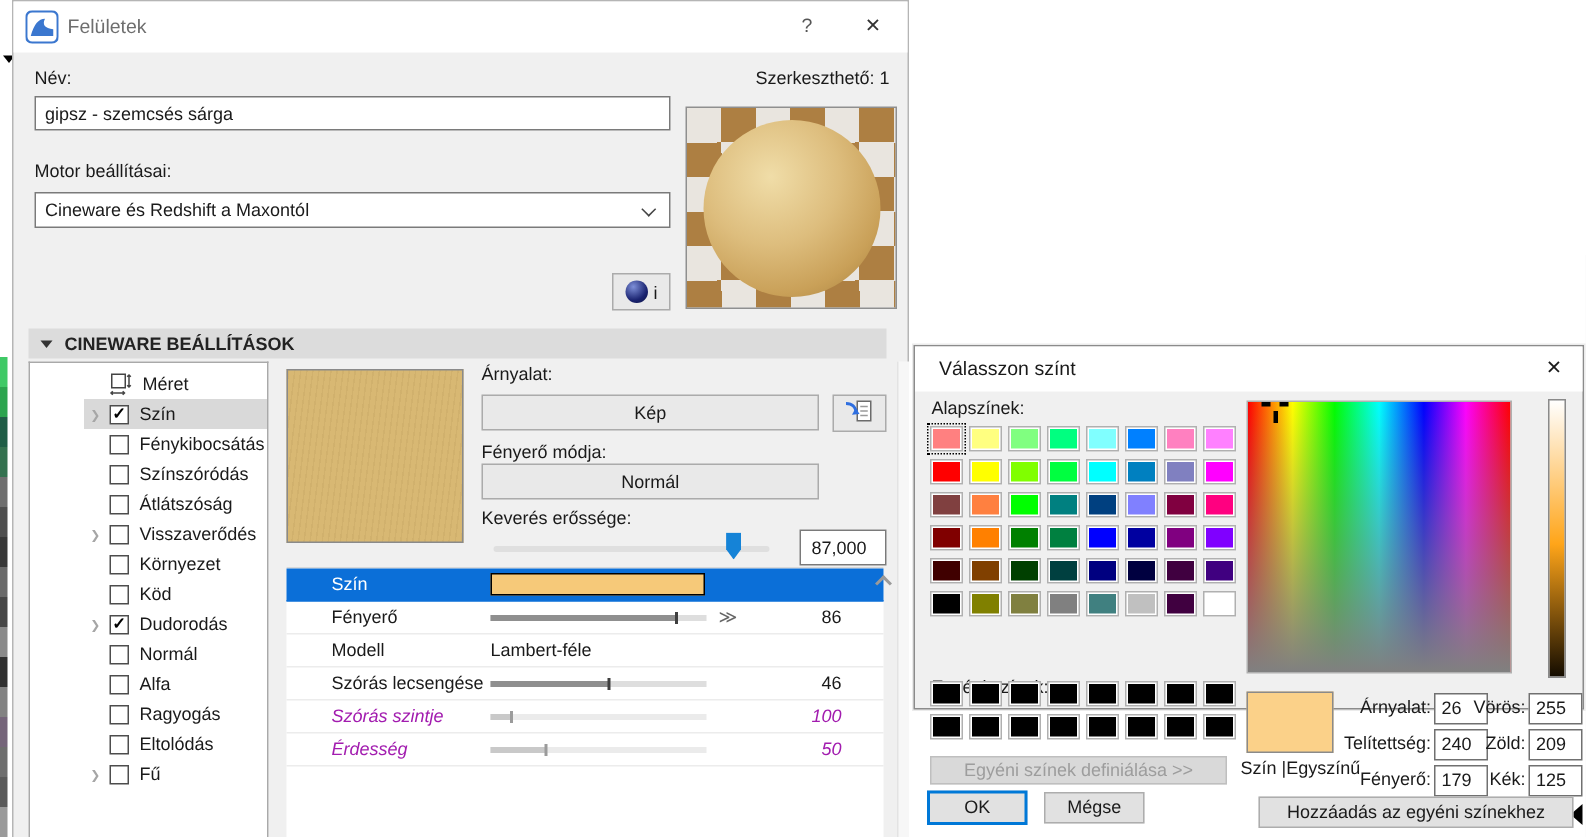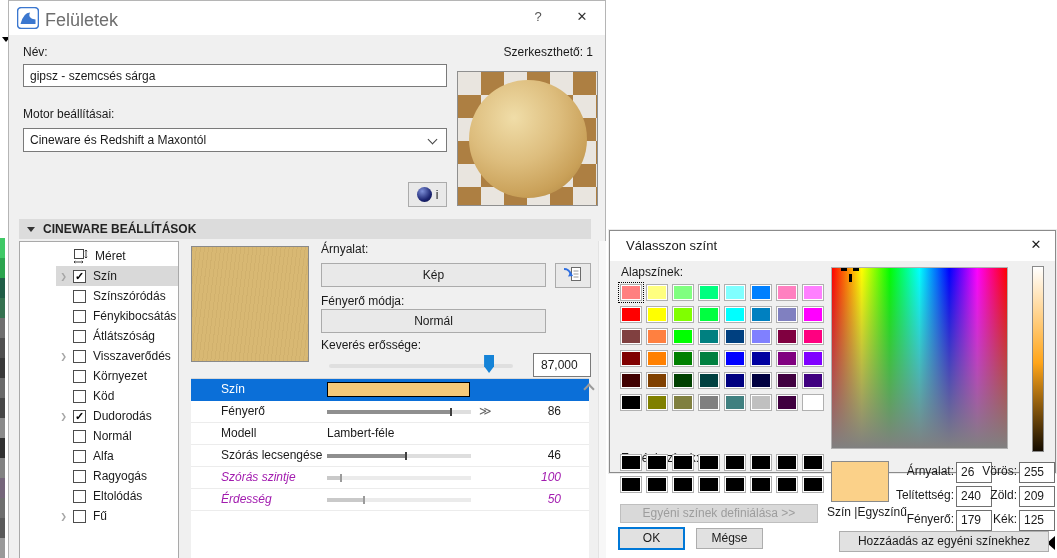--- a/index.html
+++ b/index.html
@@ -10,21 +10,21 @@
   
   #bg-strip { left:0; top:238px; width:5px; height:320px; }
   #bg-strip span { display:block; width:5px; height:20px; }
   #tiny-triangle { left:2px; top:37px; width:0; height:0;
     border-left:4px solid transparent; border-right:4px solid transparent; border-top:5px solid #000; }
 
   
   #surface-dialog { left:8px; top:0; width:598px; height:558px; background:#f0f0f0;
     border:1px solid #b5b5b5; border-bottom:none; }
   .titlebar { position:absolute; left:0; top:0; right:0; height:34px; background:#fff; }
-  .title-text { position:absolute; left:36px; top:9px; font-size:18px; color:#6e6e6e; }
+  .title-text { position:absolute; left:36px; top:9px; font-size:13px; color:#6e6e6e; }
   .tb-btn { position:absolute; top:8px; width:22px; height:20px; text-align:center; font-size:13px; color:#555; cursor:default; }
   #sd-help { left:518px; }
   #sd-close { left:562px; color:#333; }
   #cd-close { right:8px; top:6px; color:#1a1a1a; }
   .logo { position:absolute; left:8px; top:6px; width:22px; height:22px; }
 
   .lbl { position:absolute; color:#1a1a1a; }
   #name-input { position:absolute; left:14px; top:63px; width:424px; height:23px;
     border:1px solid #7a7a7a; background:#fff; font:12px "Liberation Sans",sans-serif; padding:0 6px; color:#1a1a1a; }
   .dropdown { position:absolute; left:14px; top:127px; width:424px; height:24px;
@@ -201,26 +201,26 @@
         <span class="tlabel">Méret</span>
       </div>
       <div class="trow sel">
         <span class="texp">❯</span>
         <span class="tcb">✓</span>
         <span class="tlabel">Szín</span>
       </div>
       <div class="trow">
         <span class="texp"></span>
         <span class="tcb"></span>
+        <span class="tlabel">Fénykibocsátás</span>
+      </div>
+      <div class="trow">
+        <span class="texp"></span>
+        <span class="tcb"></span>
         <span class="tlabel">Színszóródás</span>
-      </div>
-      <div class="trow">
-        <span class="texp"></span>
-        <span class="tcb"></span>
-        <span class="tlabel">Fénykibocsátás</span>
       </div>
       <div class="trow">
         <span class="texp"></span>
         <span class="tcb"></span>
         <span class="tlabel">Átlátszóság</span>
       </div>
       <div class="trow">
         <span class="texp">❯</span>
         <span class="tcb"></span>
         <span class="tlabel">Visszaverődés</span>

